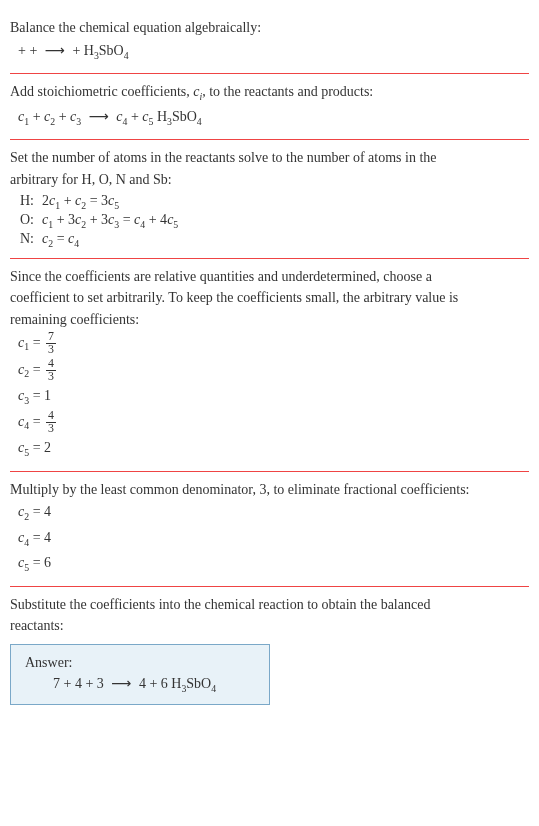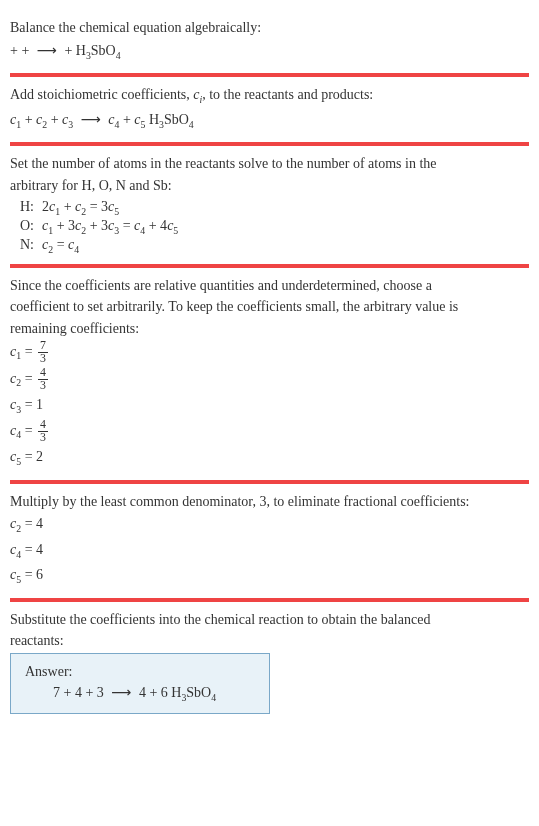--- a/index.html
+++ b/index.html
@@ -9,32 +9,32 @@
     }
     body {
       font-family: Georgia, 'Times New Roman', serif;
       font-size: 14px;
       color: #333;
       background: #fff;
       padding: 10px;
       width: 539px;
     }
     .section {
-      border-bottom: 4px solid #ef4444;
+      border-bottom: 1px solid #ef4444;
       padding: 8px 0;
     }
     .section:last-of-type {
       border-bottom: none;
     }
     .text-line {
       margin-bottom: 2px;
       line-height: 1.4;
     }
     .equation-line {
-      margin: 2px 0;
+      margin: 2px 8px;
       line-height: 1.6;
     }
     .sub {
       font-size: 0.7em;
       vertical-align: sub;
     }
     .italic {
       font-style: italic;
     }
     .atom-table {
@@ -65,20 +65,21 @@
       line-height: 1;
     }
     .fraction .den {
       padding: 0 2px;
       line-height: 1;
     }
     .answer-box {
       border: 1px solid #7aa8c8;
       background: #e8f2f8;
       padding: 10px 14px;
+      margin-top: 6px;
       display: inline-block;
       min-width: 260px;
     }
     .answer-label {
       margin-bottom: 4px;
     }
     .answer-eq {
       padding-left: 28px;
     }
     .arrow {

